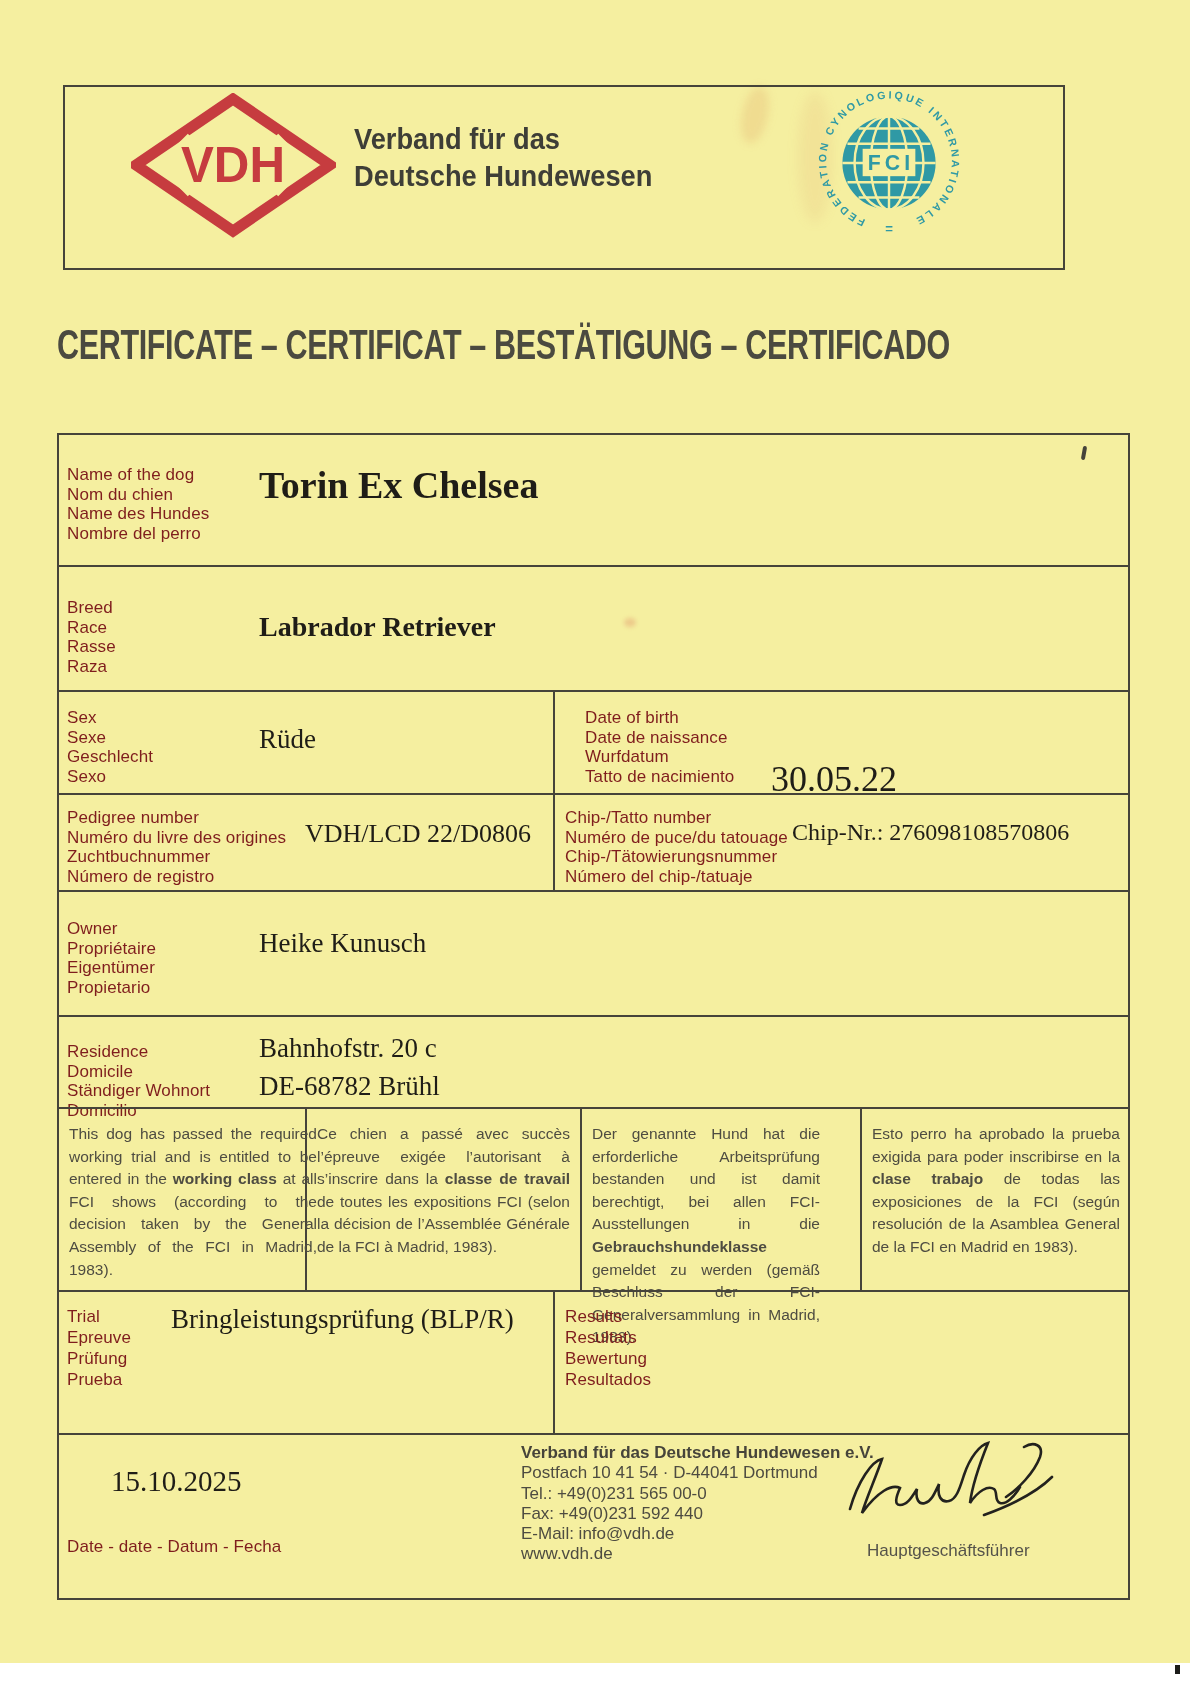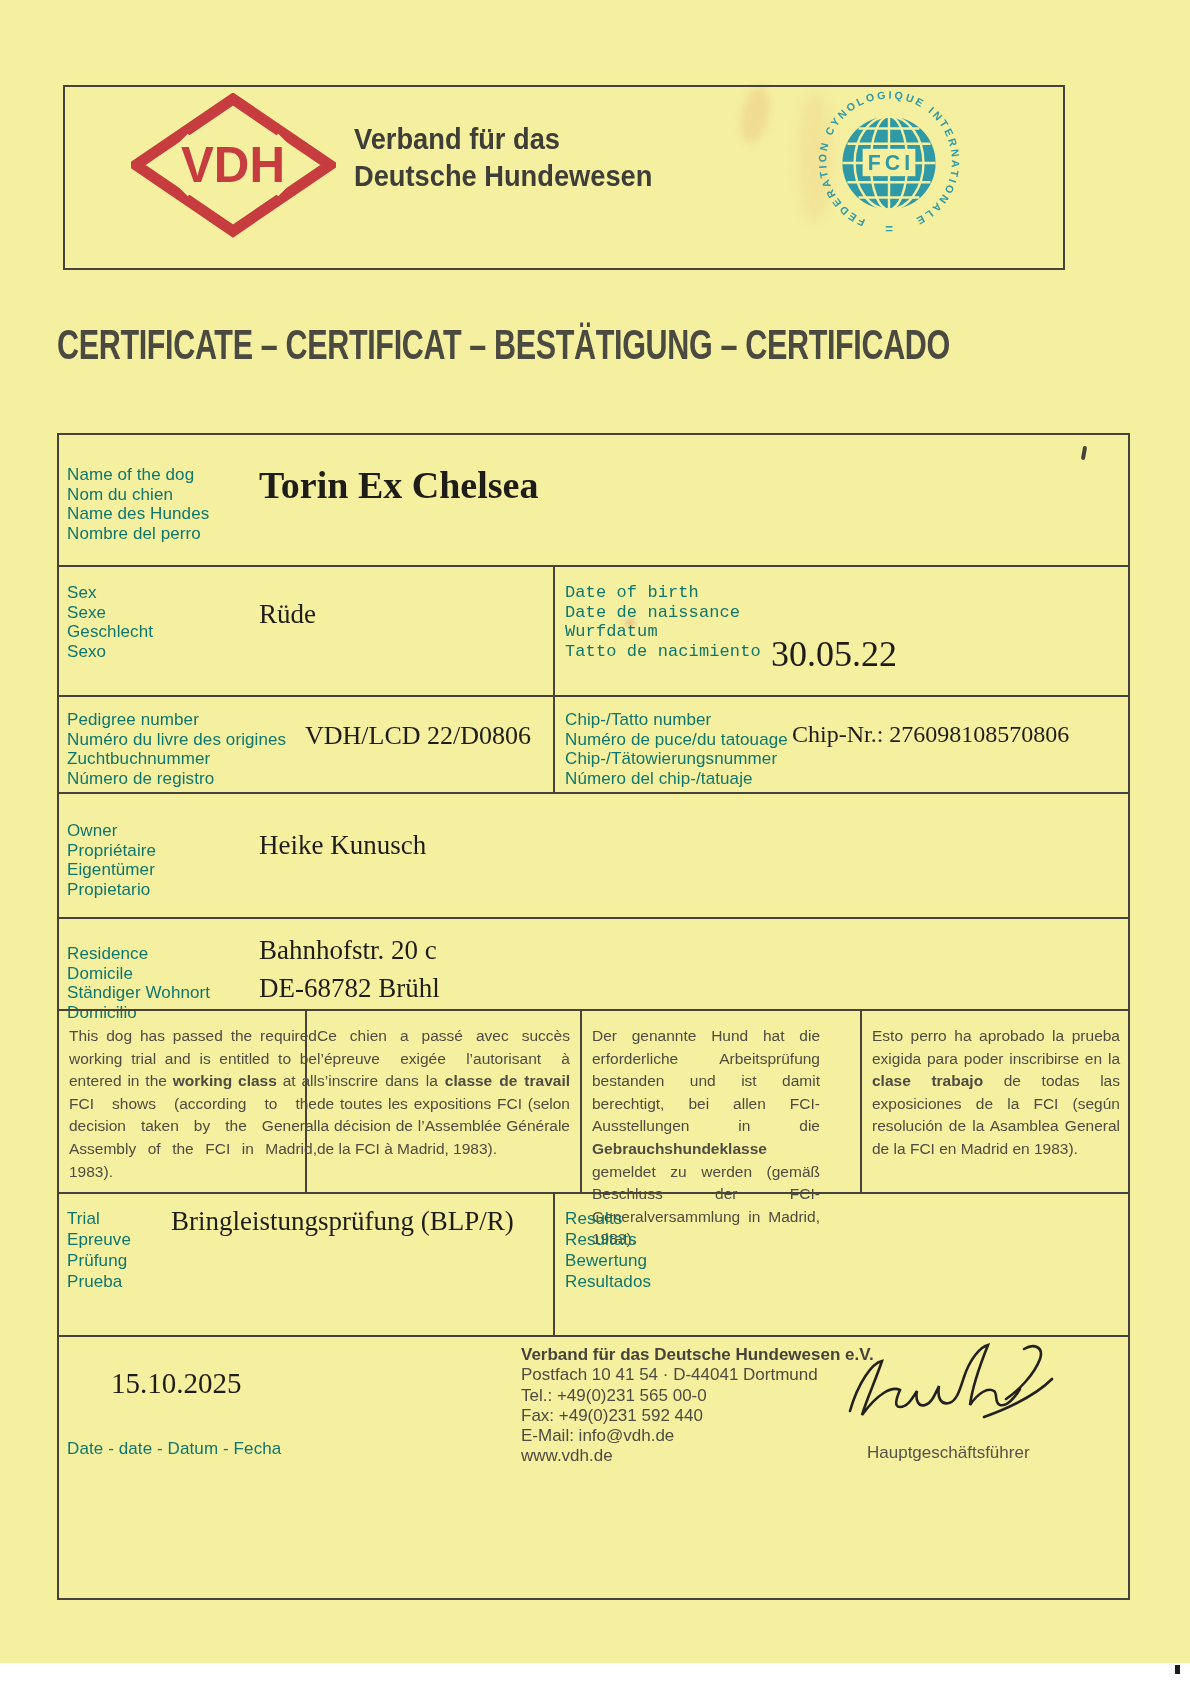--- a/index.html
+++ b/index.html
@@ -12,26 +12,26 @@
   .vdh-logo { position:absolute; left:66px; top:6px; width:205px; height:145px; }
   .org-name { position:absolute; left:289px; top:34px; font-size:29px; font-weight:bold; color:#3e3e37; line-height:37px; transform:scaleX(0.94); transform-origin:left top; white-space:nowrap; }
   .fci-logo { position:absolute; left:748px; top:0px; width:152px; height:152px; }
 
   .title { position:absolute; left:57px; top:320px; font-size:43px; font-weight:bold; color:#4b4a40; letter-spacing:-0.5px; line-height:48px; transform:scaleX(0.71); transform-origin:left top; white-space:nowrap; }
 
   
   .cert-table { position:absolute; left:57px; top:433px; width:1073px; height:1167px; border:2px solid #46443a; box-sizing:border-box; }
   .trow { position:relative; box-sizing:border-box; border-top:2px solid #46443a; }
   .trow.first { border-top:none; }
-  .h130{height:130px}.h125{height:125px}.h103{height:130px}.h97{height:97px}
+  .h130{height:130px}.h125{height:125px}.h103{height:103px}.h97{height:97px}
   .h122{height:92px}.h183{height:183px}.h143{height:143px}.h135{height:135px}
 
   .vl { position:absolute; top:0; bottom:0; width:2px; background:#46443a; }
 
-  .lbl { position:absolute; font-size:17px; line-height:19.5px; color:#0f766e; letter-spacing:0.1px; white-space:nowrap; }
+  .lbl { position:absolute; font-size:17px; line-height:19.5px; color:#7f1d1d; letter-spacing:0.1px; white-space:nowrap; }
   .val { position:absolute; font-family:"Liberation Serif","DejaVu Serif",serif; color:#1f1d17; white-space:nowrap; }
 
   .stmt { position:absolute; top:0; bottom:0; }
   .stmt .txt { margin:14px 10px 0 10px; font-size:15.5px; line-height:22.6px; text-align:justify; color:#4e4c41; hyphens:auto; }
   .stmt .txt b { font-weight:bold; }
 
   .addr { position:absolute; left:462px; top:8px; font-size:17px; line-height:20.3px; color:#4e4c41; }
   .addr .b1 { font-weight:bold; color:#46443a; }
   .sig-svg { position:absolute; left:775px; top:2px; width:235px; height:100px; }
   .sig-cap { position:absolute; left:808px; top:106px; font-size:17px; color:#55534a; }
@@ -95,31 +95,40 @@
     <div class="trow first h130">
       <div class="lbl" style="left:8px; top:30px;">
         <div>Name of the dog</div>
         <div>Nom du chien</div>
         <div>Name des Hundes</div>
         <div>Nombre del perro</div>
       </div>
       <div class="val" style="left:200px; top:28px; font-size:38px; font-weight:bold;">Torin Ex Chelsea</div>
     </div>
 
+    <div class="trow h125">
+      <div class="lbl" style="left:8px; top:31px;">
+        <div>Breed</div>
+        <div>Race</div>
+        <div>Rasse</div>
+        <div>Raza</div>
+      </div>
+      <div class="val" style="left:200px; top:44px; font-size:28px; font-weight:bold;">Labrador Retriever</div>
+    </div>
 
     <div class="trow h103">
       <div class="vl" style="left:494px;"></div>
       <div class="lbl" style="left:8px; top:16px;">
         <div>Sex</div>
         <div>Sexe</div>
         <div>Geschlecht</div>
         <div>Sexo</div>
       </div>
       <div class="val" style="left:200px; top:32px; font-size:27px;">Rüde</div>
-      <div class="lbl" style="left:506px; top:16px;font-family:Liberation Mono, monospace;">
+      <div class="lbl" style="left:526px; top:16px;">
         <div>Date of birth</div>
         <div>Date de naissance</div>
         <div>Wurfdatum</div>
         <div>Tatto de nacimiento</div>
       </div>
       <div class="val" style="left:712px; top:22px; font-size:36px;margin-top:44px;">30.05.22</div>
     </div>
 
     <div class="trow h97">
       <div class="vl" style="left:494px;"></div>

